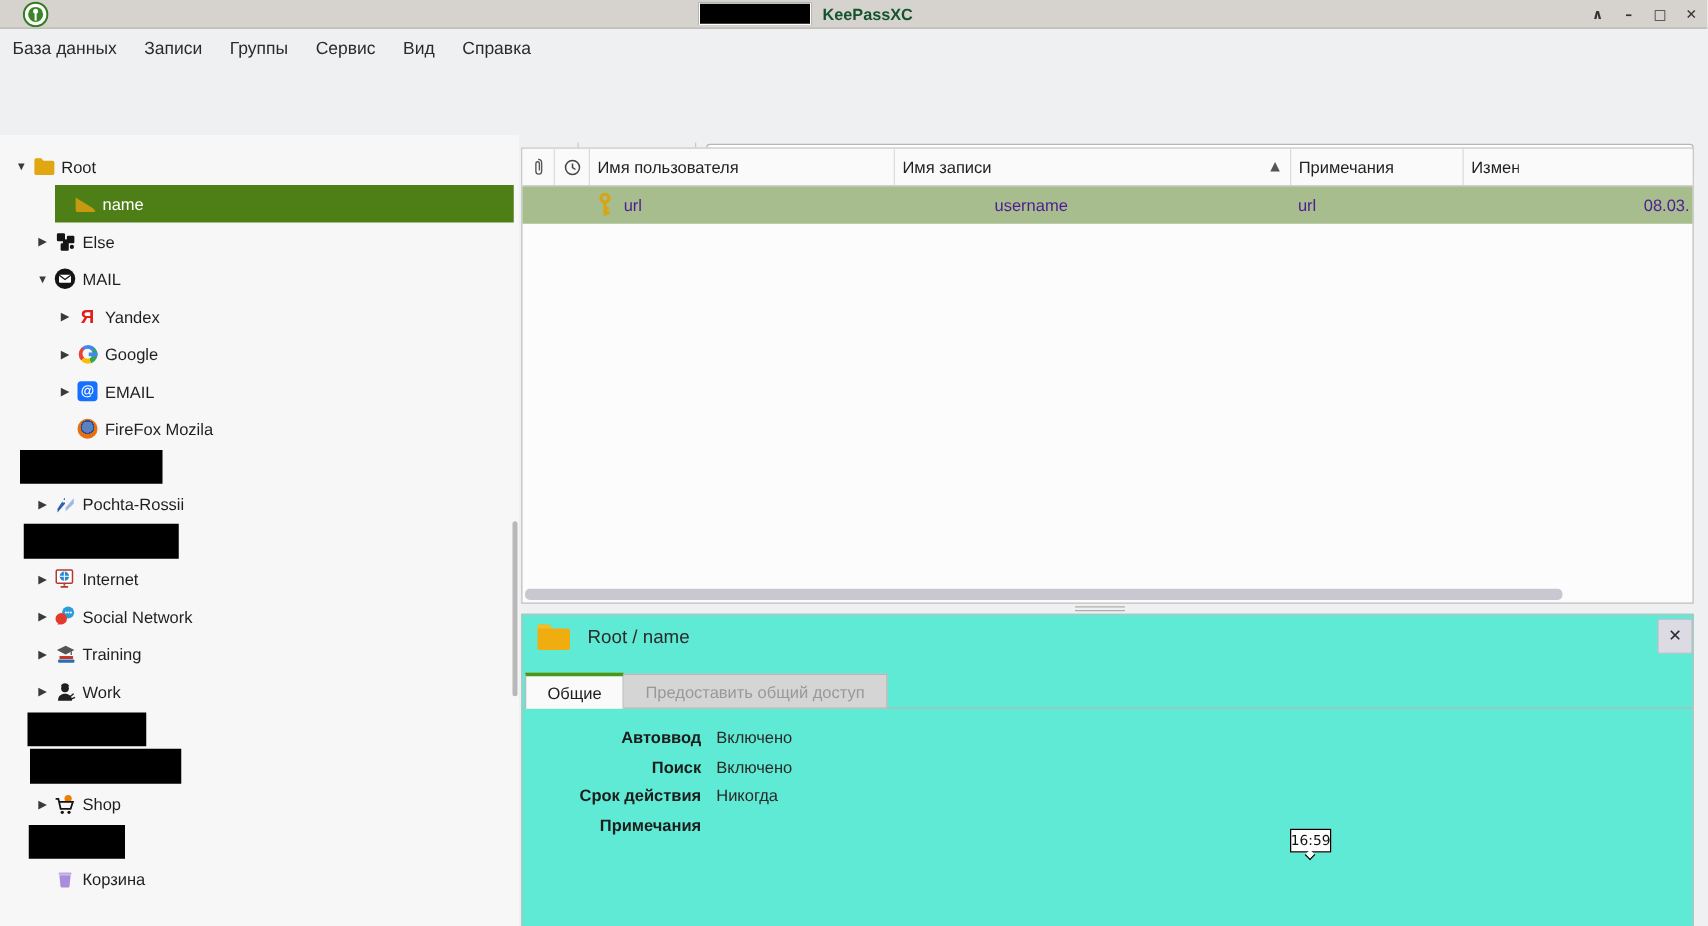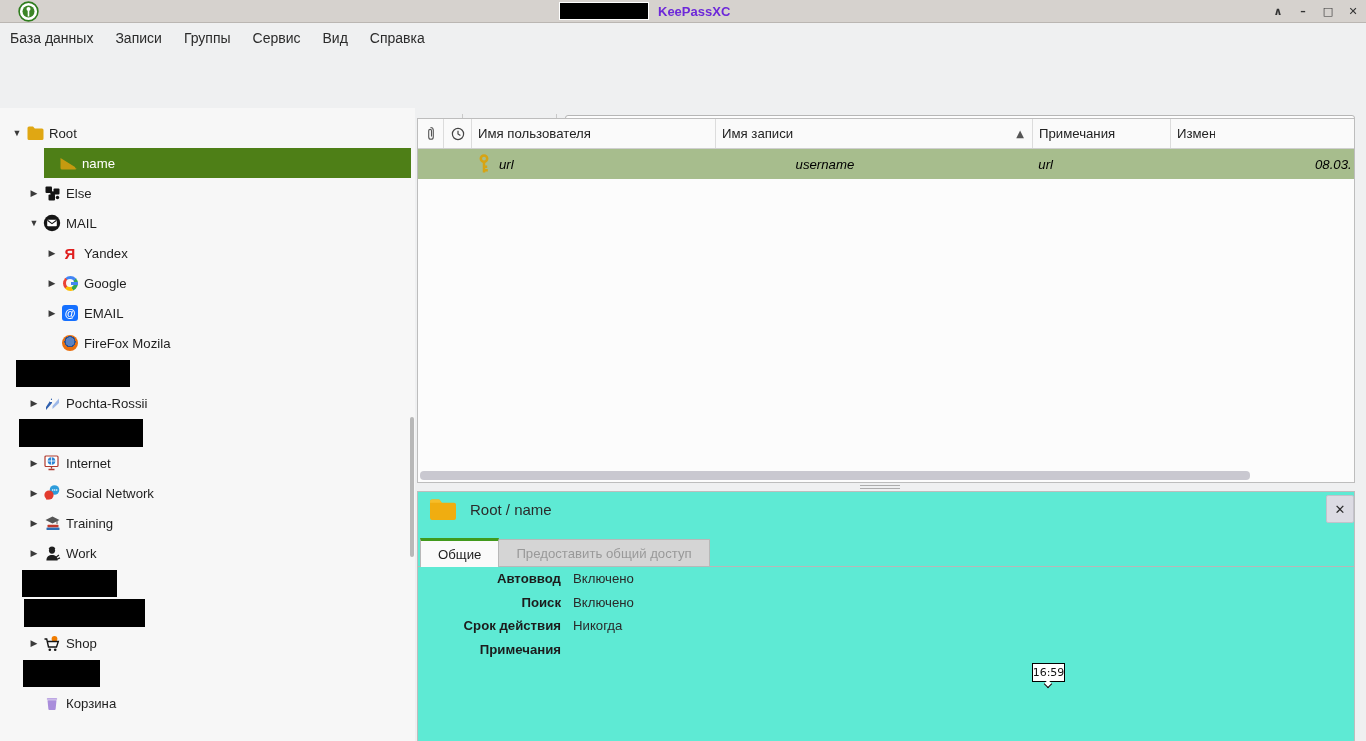--- a/index.html
+++ b/index.html
@@ -5,21 +5,21 @@
   * { margin:0; padding:0; box-sizing:border-box; }
   html,body { width:1366px; height:741px; overflow:hidden; }
   body { background:#eff0f1; font-family:"Liberation Sans",sans-serif; font-size:13px; color:#1f1f1f; position:relative; }
   svg { display:block; }
 
   
   .titlebar { position:absolute; left:0; top:0; width:1366px; height:23px; background:#d6d2ce; border-bottom:1px solid #bab6b2; }
   .app-icon { position:absolute; left:18px; top:1px; }
   .title-group { position:absolute; left:559px; top:2px; display:flex; align-items:center; }
   .redact-title { width:90px; height:18px; background:#000; border:1px solid #fff; }
-  .win-title { margin-left:9px; font-weight:bold; font-size:13px; color:#6d28d9; }
+  .win-title { margin-left:9px; font-weight:bold; font-size:13px; color:#14532d; }
   .win-controls { position:absolute; right:6px; top:0; height:23px; display:flex; align-items:center; gap:11px; font-family:"DejaVu Sans",sans-serif; }
   .winbtn { width:14px; text-align:center; font-size:11px; font-weight:bold; color:#333; cursor:default; }
 
   
   .menubar { position:absolute; left:0; top:24px; width:1276px; height:28px; display:flex; align-items:center; background:#eff0f1; }
   .menu-item { padding:0 11px; font-size:14px; color:#2b2b2b; }
   .menu-item:first-child { padding-left:10px; }
 
   
   .toolbar { position:absolute; left:0; top:52px; width:1366px; height:56px; background:#eff0f1; }
@@ -59,41 +59,41 @@
   .hcell { border-right:1px solid #dcdcdc; display:flex; align-items:center; padding-left:6px; font-size:13.2px; color:#222; position:relative; overflow:hidden; white-space:nowrap; }
   .hc-att { width:26px; justify-content:center; padding-left:0; }
   .hc-time { width:28px; justify-content:center; padding-left:0; }
   .hc-name { width:317px; }
   .hc-user { width:244px; }
   .hc-url  { width:140px; }
   .hc-notes{ width:138px; }
   .hc-mod  { width:44px; border-right:none; }
   .sort-asc { position:absolute; right:8px; top:9px; font-size:10px; color:#555; font-family:"DejaVu Sans",sans-serif; }
   .erow { display:flex; height:30px; background:#a7bd8d; align-items:center; }
-  .rcell { overflow:hidden; white-space:nowrap; font-size:13.2px; color:#000000;font-style:italic; }
+  .rcell { overflow:hidden; white-space:nowrap; font-size:13.2px; color:#4c1d95; }
   .rc-att { width:26px; } .rc-time { width:28px; }
   .rc-name { width:317px; display:flex; align-items:center; padding-left:6px; }
   .rc-name .keyic { margin-right:9px; }
   .rc-user { width:244px; padding-left:7px; }
   .rc-url { width:140px; padding-left:6px; }
   .rc-notes { width:138px; }
   .rc-mod { width:44px; padding-left:5px; }
   .hscroll { position:absolute; left:2px; bottom:2px; width:830px; height:9px; background:#c9c8d0; border-radius:4px; }
   .vsplit-handle { position:absolute; left:860px; top:485px; width:40px; height:4px; border-top:1px solid #adadad; border-bottom:1px solid #adadad; }
 
   
   .details { position:absolute; left:417px; top:491px; width:938px; height:273px; background:#5eead4; border:1px solid #bdbdbd; }
   .d-folder { position:absolute; left:11px; top:6px; }
   .d-title { position:absolute; left:52px; top:9px; font-size:15px; color:#2b2b2b; }
   .d-close { position:absolute; left:908px; top:3px; width:28px; height:28px; background:#dcdbe3; border:1px solid #c3c2cb; border-radius:2px; display:flex; align-items:center; justify-content:center; font-size:13px; color:#2b2b2b; font-family:"DejaVu Sans",sans-serif; }
   .d-tabs { position:absolute; left:2px; top:46px; display:flex; z-index:2; }
   .d-tab-active { height:29px; padding:0 17px; background:#fafafa; border:1px solid #b8b8b8; border-top:3px solid #419a1c; border-bottom:none; display:flex; align-items:center; font-size:13.2px; color:#1d1d1d; }
   .d-tab { height:28px; margin-top:1px; padding:0 17px; background:#d5d5d5; border:1px solid #b8b8b8; border-left:none; display:flex; align-items:center; font-size:13.2px; color:#999; }
   .d-tabline { position:absolute; left:0; right:0; top:74px; height:1px; background:#b8b8b8; }
-  .d-fields { position:absolute; left:0; top:75px; right:0; }
+  .d-fields { position:absolute; left:0; top:86px; right:0; }
   .drow { height:23.5px; display:flex; align-items:center; }
   .dlabel { width:143px; text-align:right; font-weight:bold; color:#1c1c1c; font-size:13.2px; }
   .dvalue { margin-left:12px; color:#2a2a2a; font-size:13.2px; }
 
   
   .tooltip { position:absolute; left:1032px; top:663px; width:33px; height:19px; background:#fff; border:1px solid #000; display:flex; align-items:center; justify-content:center; font-size:11px; font-family:"DejaVu Sans",sans-serif; color:#111; z-index:5; }
   .tooltip .caret { position:absolute; left:12px; top:17px; width:6px; height:6px; background:#fff; border-right:1px solid #000; border-bottom:1px solid #000; transform:rotate(45deg); }
 </style>
 </head>
 <body>

